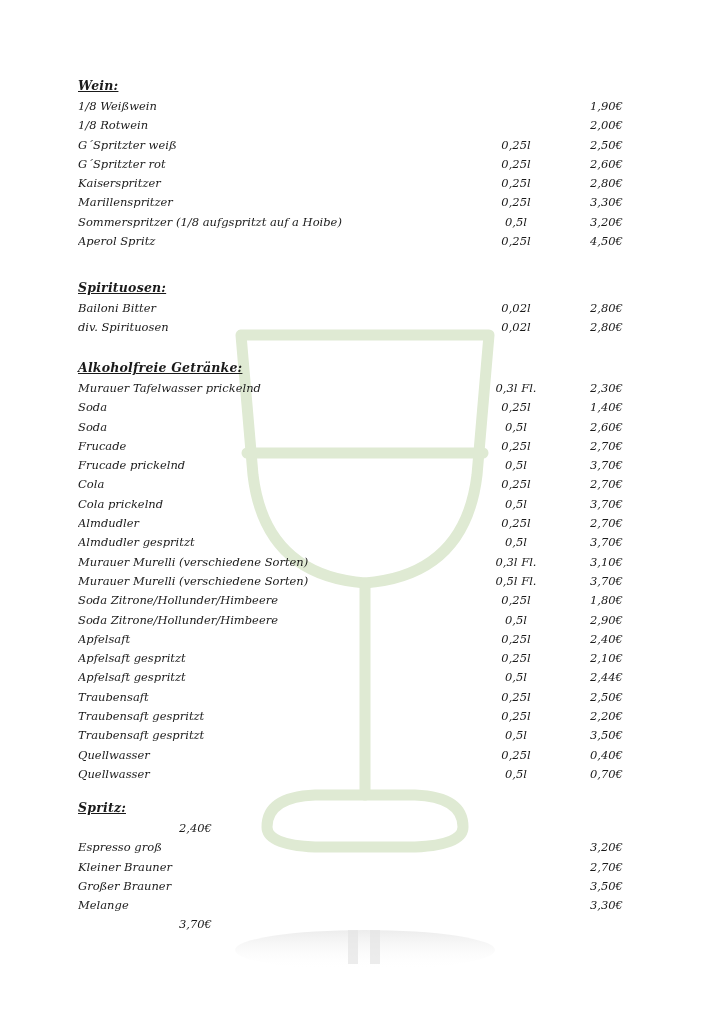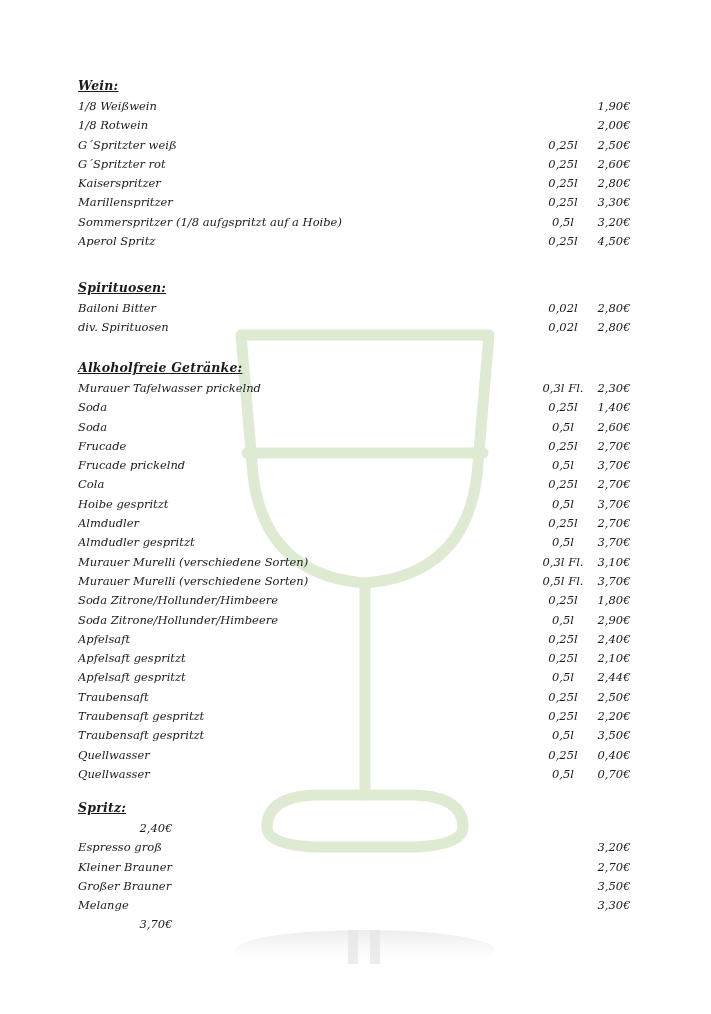--- a/index.html
+++ b/index.html
@@ -63,34 +63,35 @@
 
   .row {
     display: flex;
     align-items: baseline;
     height: 19.3px;
     font-family: "DejaVu Serif", serif;
     font-style: italic;
     font-size: 11.5px;
     color: #1a1a1a;
     white-space: nowrap;
+    gap: 47px;
   }
   .row .name {
     flex: 1 1 auto;
     overflow: hidden;
   }
   .row .unit {
     width: 54px;
     flex: 0 0 54px;
     text-align: center;
   }
   .row .price {
     width: 48px;
     flex: 0 0 48px;
-    text-align: center;
+    text-align: left;
   }
 </style>
 </head>
 <body>
 
 <svg id="glass-watermark" viewBox="0 0 280 540" xmlns="http://www.w3.org/2000/svg">
   <g fill="none" stroke="#dfead3" stroke-width="11" stroke-linejoin="round" stroke-linecap="round">
     <path d="M16 10 L264 10 L252 150 Q240 250 140 258 Q40 250 28 150 Z"></path>
     <line x1="22" y1="128" x2="258" y2="128"></line>
     <line x1="140" y1="258" x2="140" y2="470"></line>
@@ -195,21 +196,21 @@
       <span class="name">Frucade prickelnd</span>
       <span class="unit">0,5l</span>
       <span class="price">3,70€</span>
     </div>
     <div class="row">
       <span class="name">Cola</span>
       <span class="unit">0,25l</span>
       <span class="price">2,70€</span>
     </div>
     <div class="row">
-      <span class="name">Hoibe gespritzt</span>
+      <span class="name">Cola prickelnd</span>
       <span class="unit">0,5l</span>
       <span class="price">3,70€</span>
     </div>
     <div class="row">
       <span class="name">Almdudler</span>
       <span class="unit">0,25l</span>
       <span class="price">2,70€</span>
     </div>
     <div class="row">
       <span class="name">Almdudler gespritzt</span>

